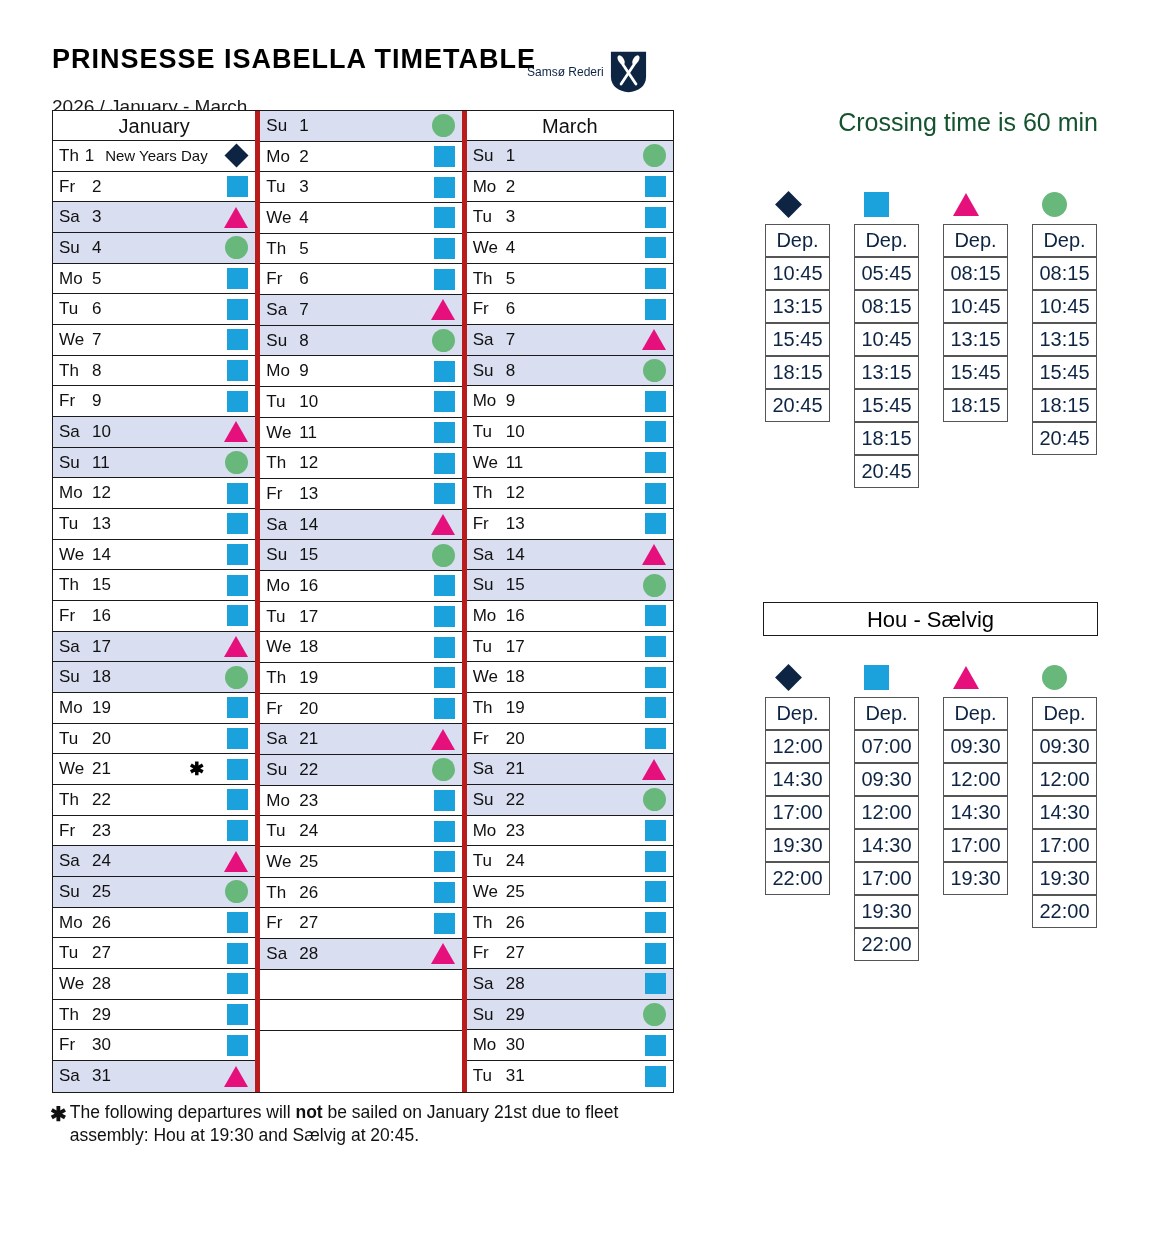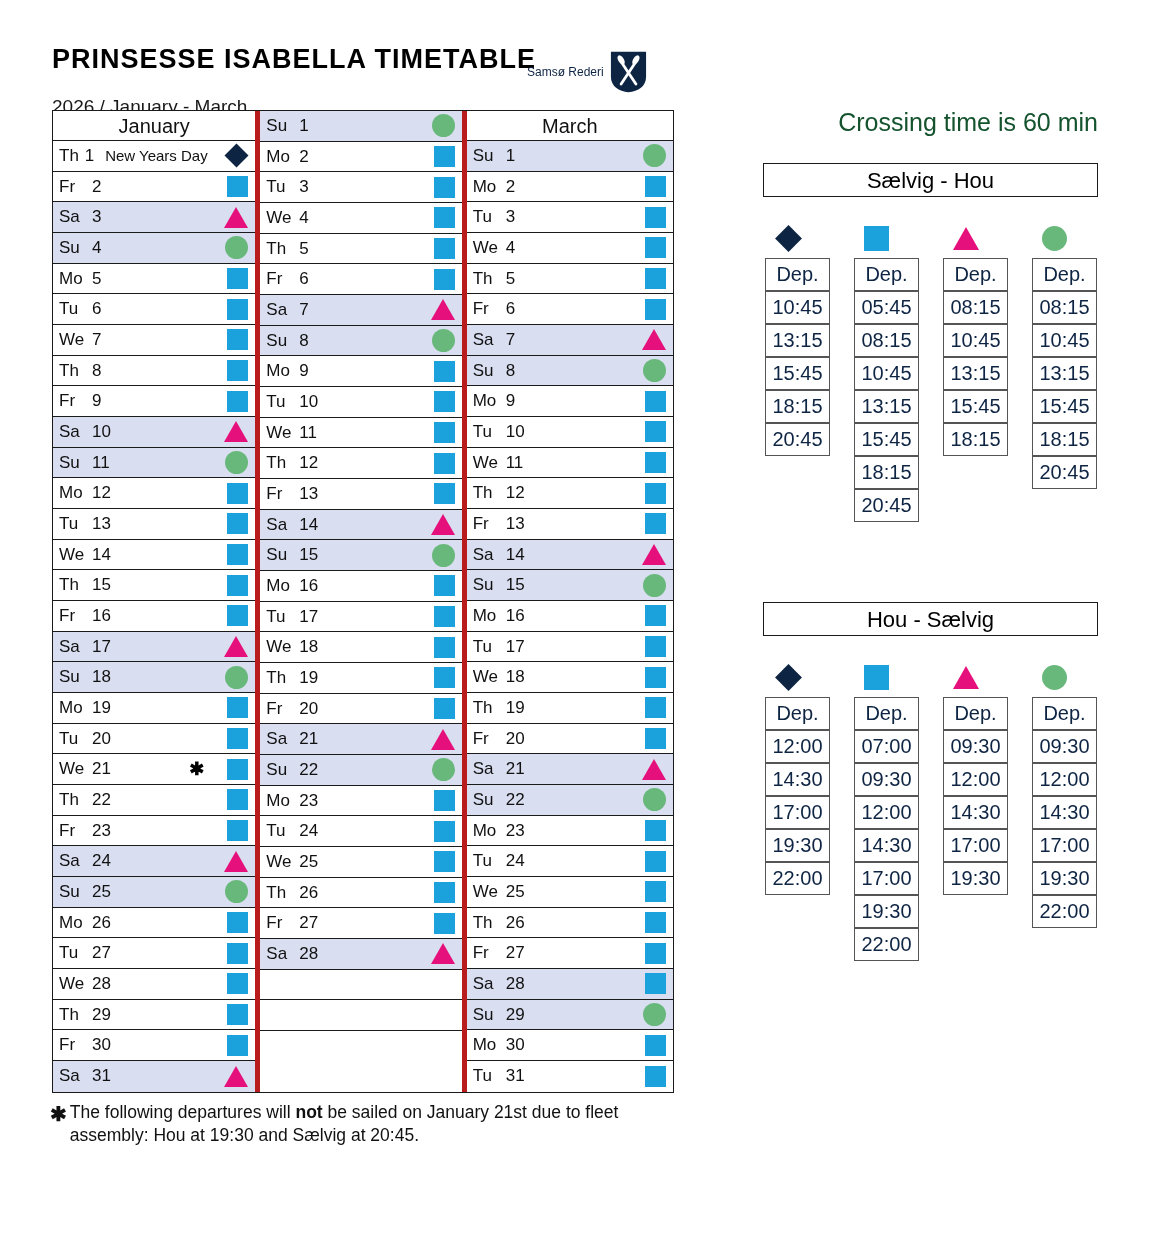--- a/index.html
+++ b/index.html
@@ -731,21 +731,20 @@
           <span class="symwrap">
             <span class="sym square"></span>
           </span>
         </div>
       </div>
     </div>
 
   <div class="crossing">Crossing time is 60 min</div>
 
   <div class="route-section route-1">
-    <div class="route-title">Sælvig - Hou</div>
     <div class="route-symbols">
         <div class="symslot">
           <span class="sym big diamond"></span>
         </div>
         <div class="symslot">
           <span class="sym big square"></span>
         </div>
         <div class="symslot">
           <span class="sym big triangle"></span>
         </div>

